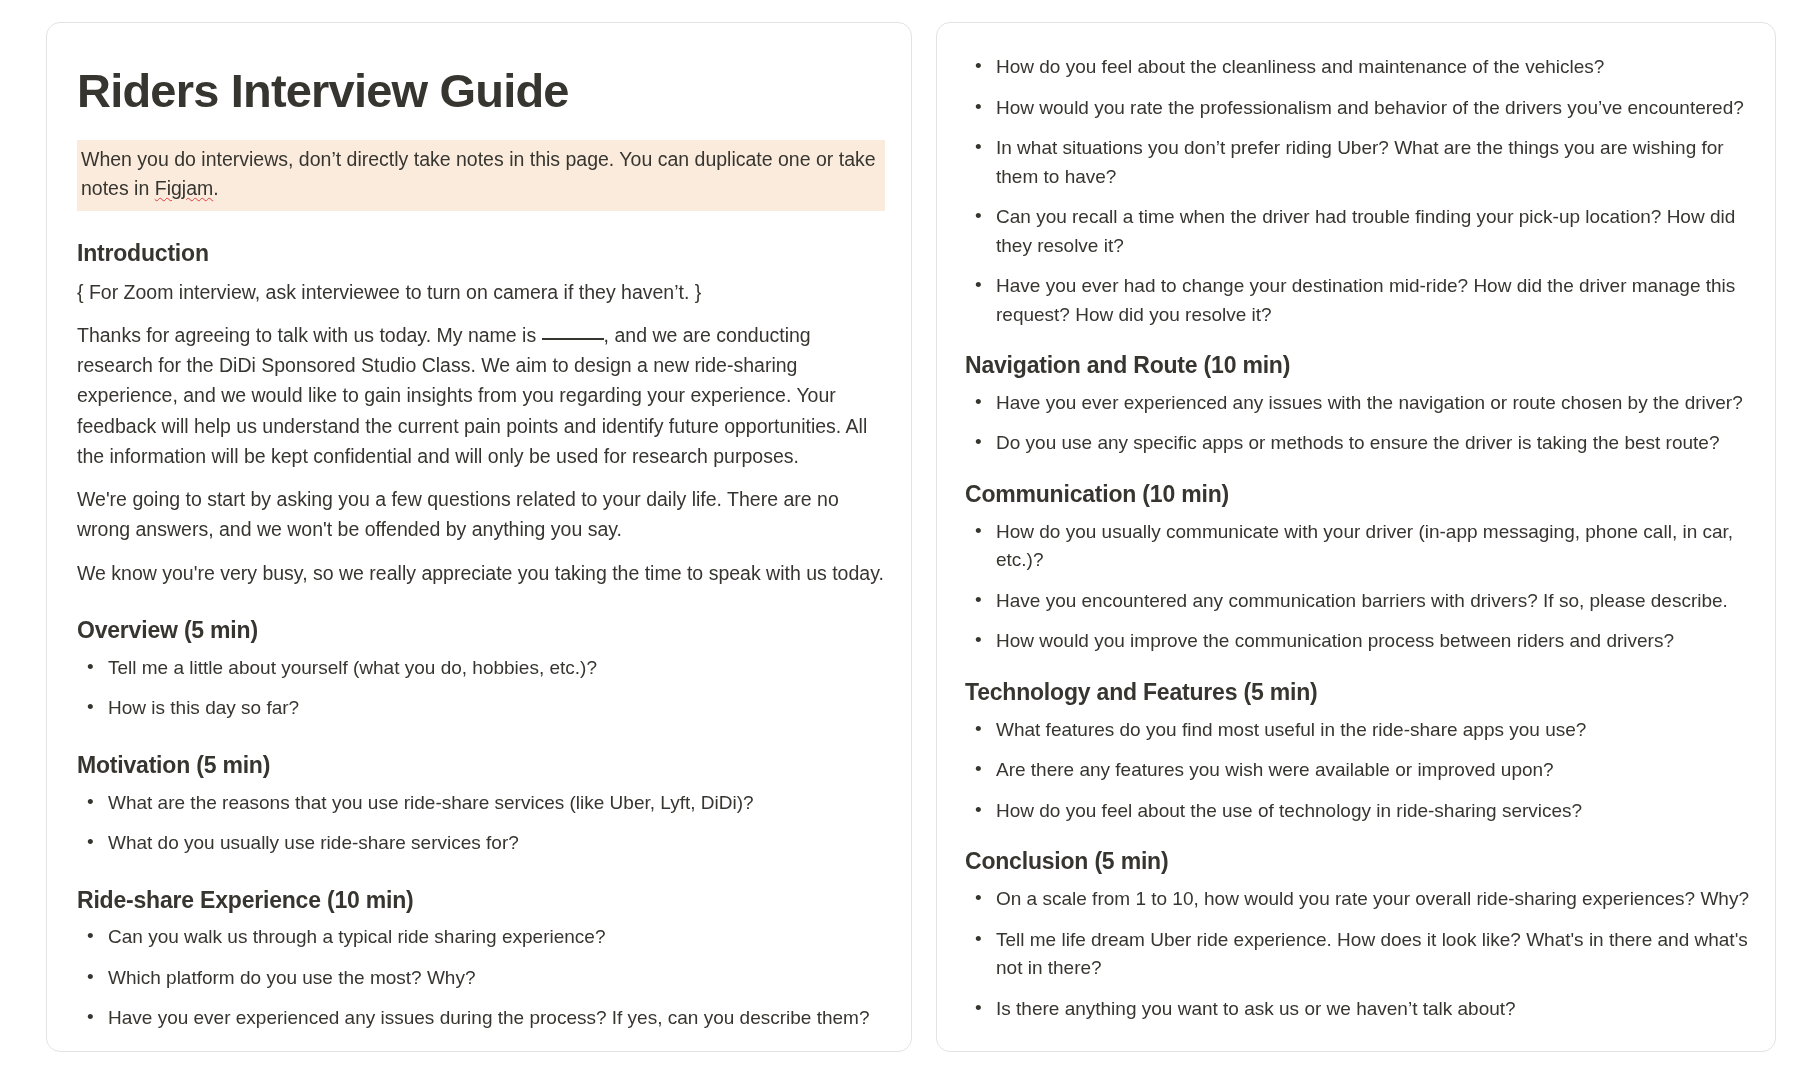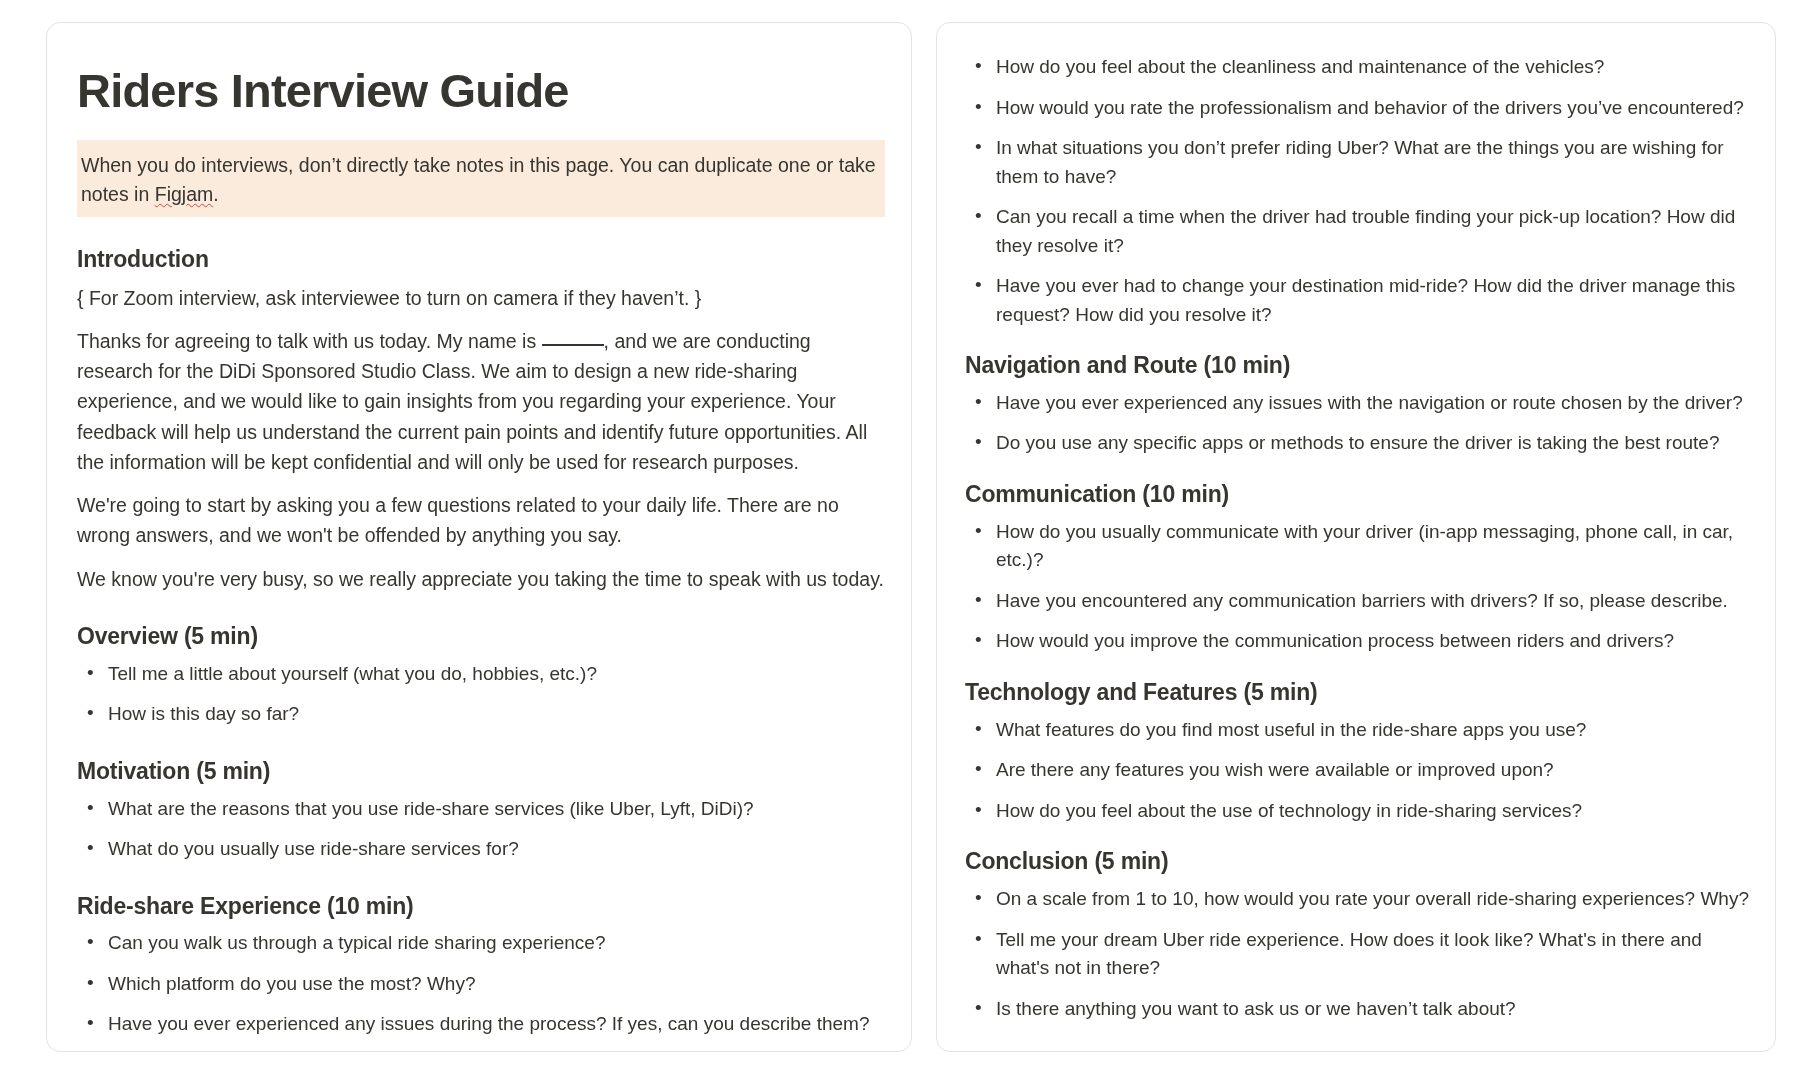--- a/index.html
+++ b/index.html
@@ -44,21 +44,21 @@
   .doc-title {
     font-size: 47px;
     line-height: 1.12;
     font-weight: bold;
     letter-spacing: -0.8px;
     margin: 0 0 22px 0;
     color: #37352f;
   }
   .callout {
     background: #faebdd;
-    padding: 11px 4px 7px 4px;
+    padding: 5px 4px 7px 4px;
     margin: 0 0 10px 0;
     font-size: 19.5px;
     line-height: 1.52;
     color: #37352f;
     max-width: 800px;
   }
   .misspelled {
     text-decoration: underline;
     text-decoration-style: wavy;
     text-decoration-color: #e03e3e;
@@ -187,19 +187,19 @@
     <h2 class="section-heading tight">Technology and Features (5 min)</h2>
     <ul class="q-list">
       <li>What features do you find most useful in the ride-share apps you use?</li>
       <li>Are there any features you wish were available or improved upon?</li>
       <li>How do you feel about the use of technology in ride-sharing services?</li>
     </ul>
 
     <h2 class="section-heading tight">Conclusion (5 min)</h2>
     <ul class="q-list">
       <li>On a scale from 1 to 10, how would you rate your overall ride-sharing experiences? Why?</li>
-      <li>Tell me your dream Uber ride experience. How does it look like? What's in there and what's not in there?</li>
+      <li>Tell me life dream Uber ride experience. How does it look like? What's in there and what's not in there?</li>
       <li>Is there anything you want to ask us or we haven’t talk about?</li>
     </ul>
 
   </div>
 
 </div>
 
 </body></html>

